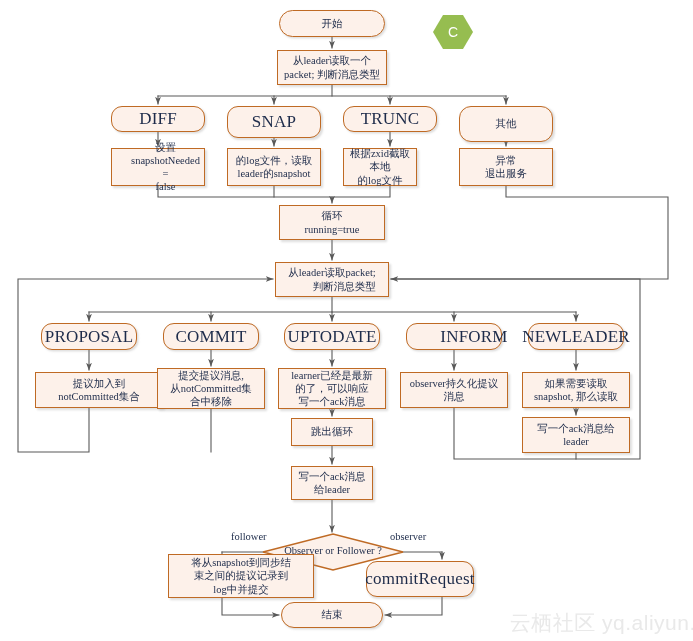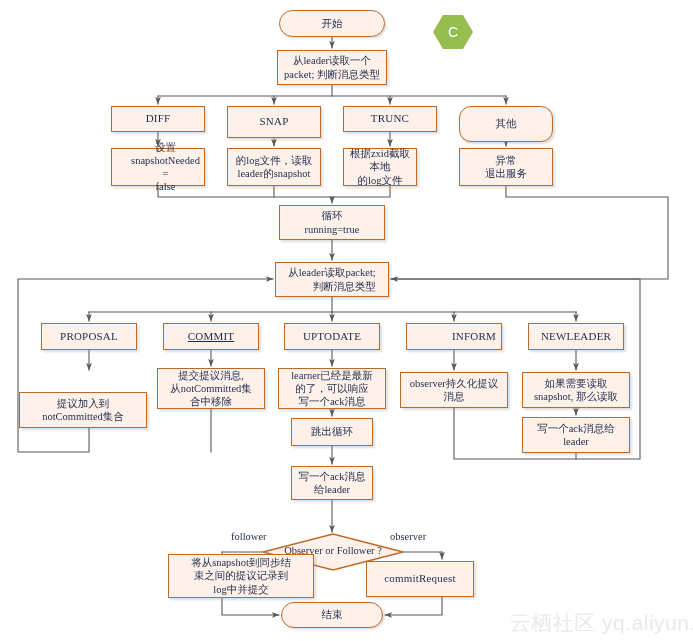--- a/index.html
+++ b/index.html
@@ -35,22 +35,23 @@
     text-align: center;
     line-height: 1.25;
     font-size: 10.5px;
     padding: 1px 3px;
     box-shadow: 1.5px 1.5px 2px rgba(140,140,140,0.28);
   }
   .node.term {
     border-radius: 14px;
   }
   .node.latin {
-    font-size: 11px;
+    font-size: 17px;
     letter-spacing: 0.2px;
+    border-radius: 11px;
   }
   .diamond-label {
     position: absolute;
     font-size: 10.5px;
     color: #1d2b4a;
     white-space: nowrap;
   }
   .edge-label {
     position: absolute;
     font-size: 10.5px;
@@ -199,33 +200,33 @@
         <span style="white-space: pre-line;">循环
 running=true</span>
       </div>
       <div class="node" style="left: 275px; top: 262px; width: 114px; height: 35px;">
         <span style="white-space: pre-line; text-align: right;">从leader读取packet;
 判断消息类型</span>
       </div>
       <div class="node latin" style="left: 41px; top: 323px; width: 96px; height: 27px;">
         <span style="white-space: pre-line;">PROPOSAL</span>
       </div>
-      <div class="node latin" style="left: 163px; top: 323px; width: 96px; height: 27px; text-decoration: underline;">
+      <div class="node latin" style="left: 163px; top: 323px; width: 96px; height: 27px;">
         <span style="white-space: pre-line;">COMMIT</span>
       </div>
       <div class="node latin" style="left: 284px; top: 323px; width: 96px; height: 27px;">
         <span style="white-space: pre-line;">UPTODATE</span>
       </div>
       <div class="node latin" style="left: 406px; top: 323px; width: 96px; height: 27px;">
         <span style="white-space: pre-line; margin-left: 40px;">INFORM</span>
       </div>
       <div class="node latin" style="left: 528px; top: 323px; width: 96px; height: 27px;">
         <span style="white-space: pre-line;">NEWLEADER</span>
       </div>
-      <div class="node" style="left: 19px; top: 372px; width: 128px; height: 36px; margin-top: 20px;">
+      <div class="node" style="left: 35px; top: 372px; width: 128px; height: 36px;">
         <span style="white-space: pre-line;">提议加入到
 notCommitted集合</span>
       </div>
       <div class="node" style="left: 157px; top: 368px; width: 108px; height: 41px;">
         <span style="white-space: pre-line;">提交提议消息,
 从notCommitted集
 合中移除</span>
       </div>
       <div class="node" style="left: 278px; top: 368px; width: 108px; height: 41px;">
         <span style="white-space: pre-line;">learner已经是最新

